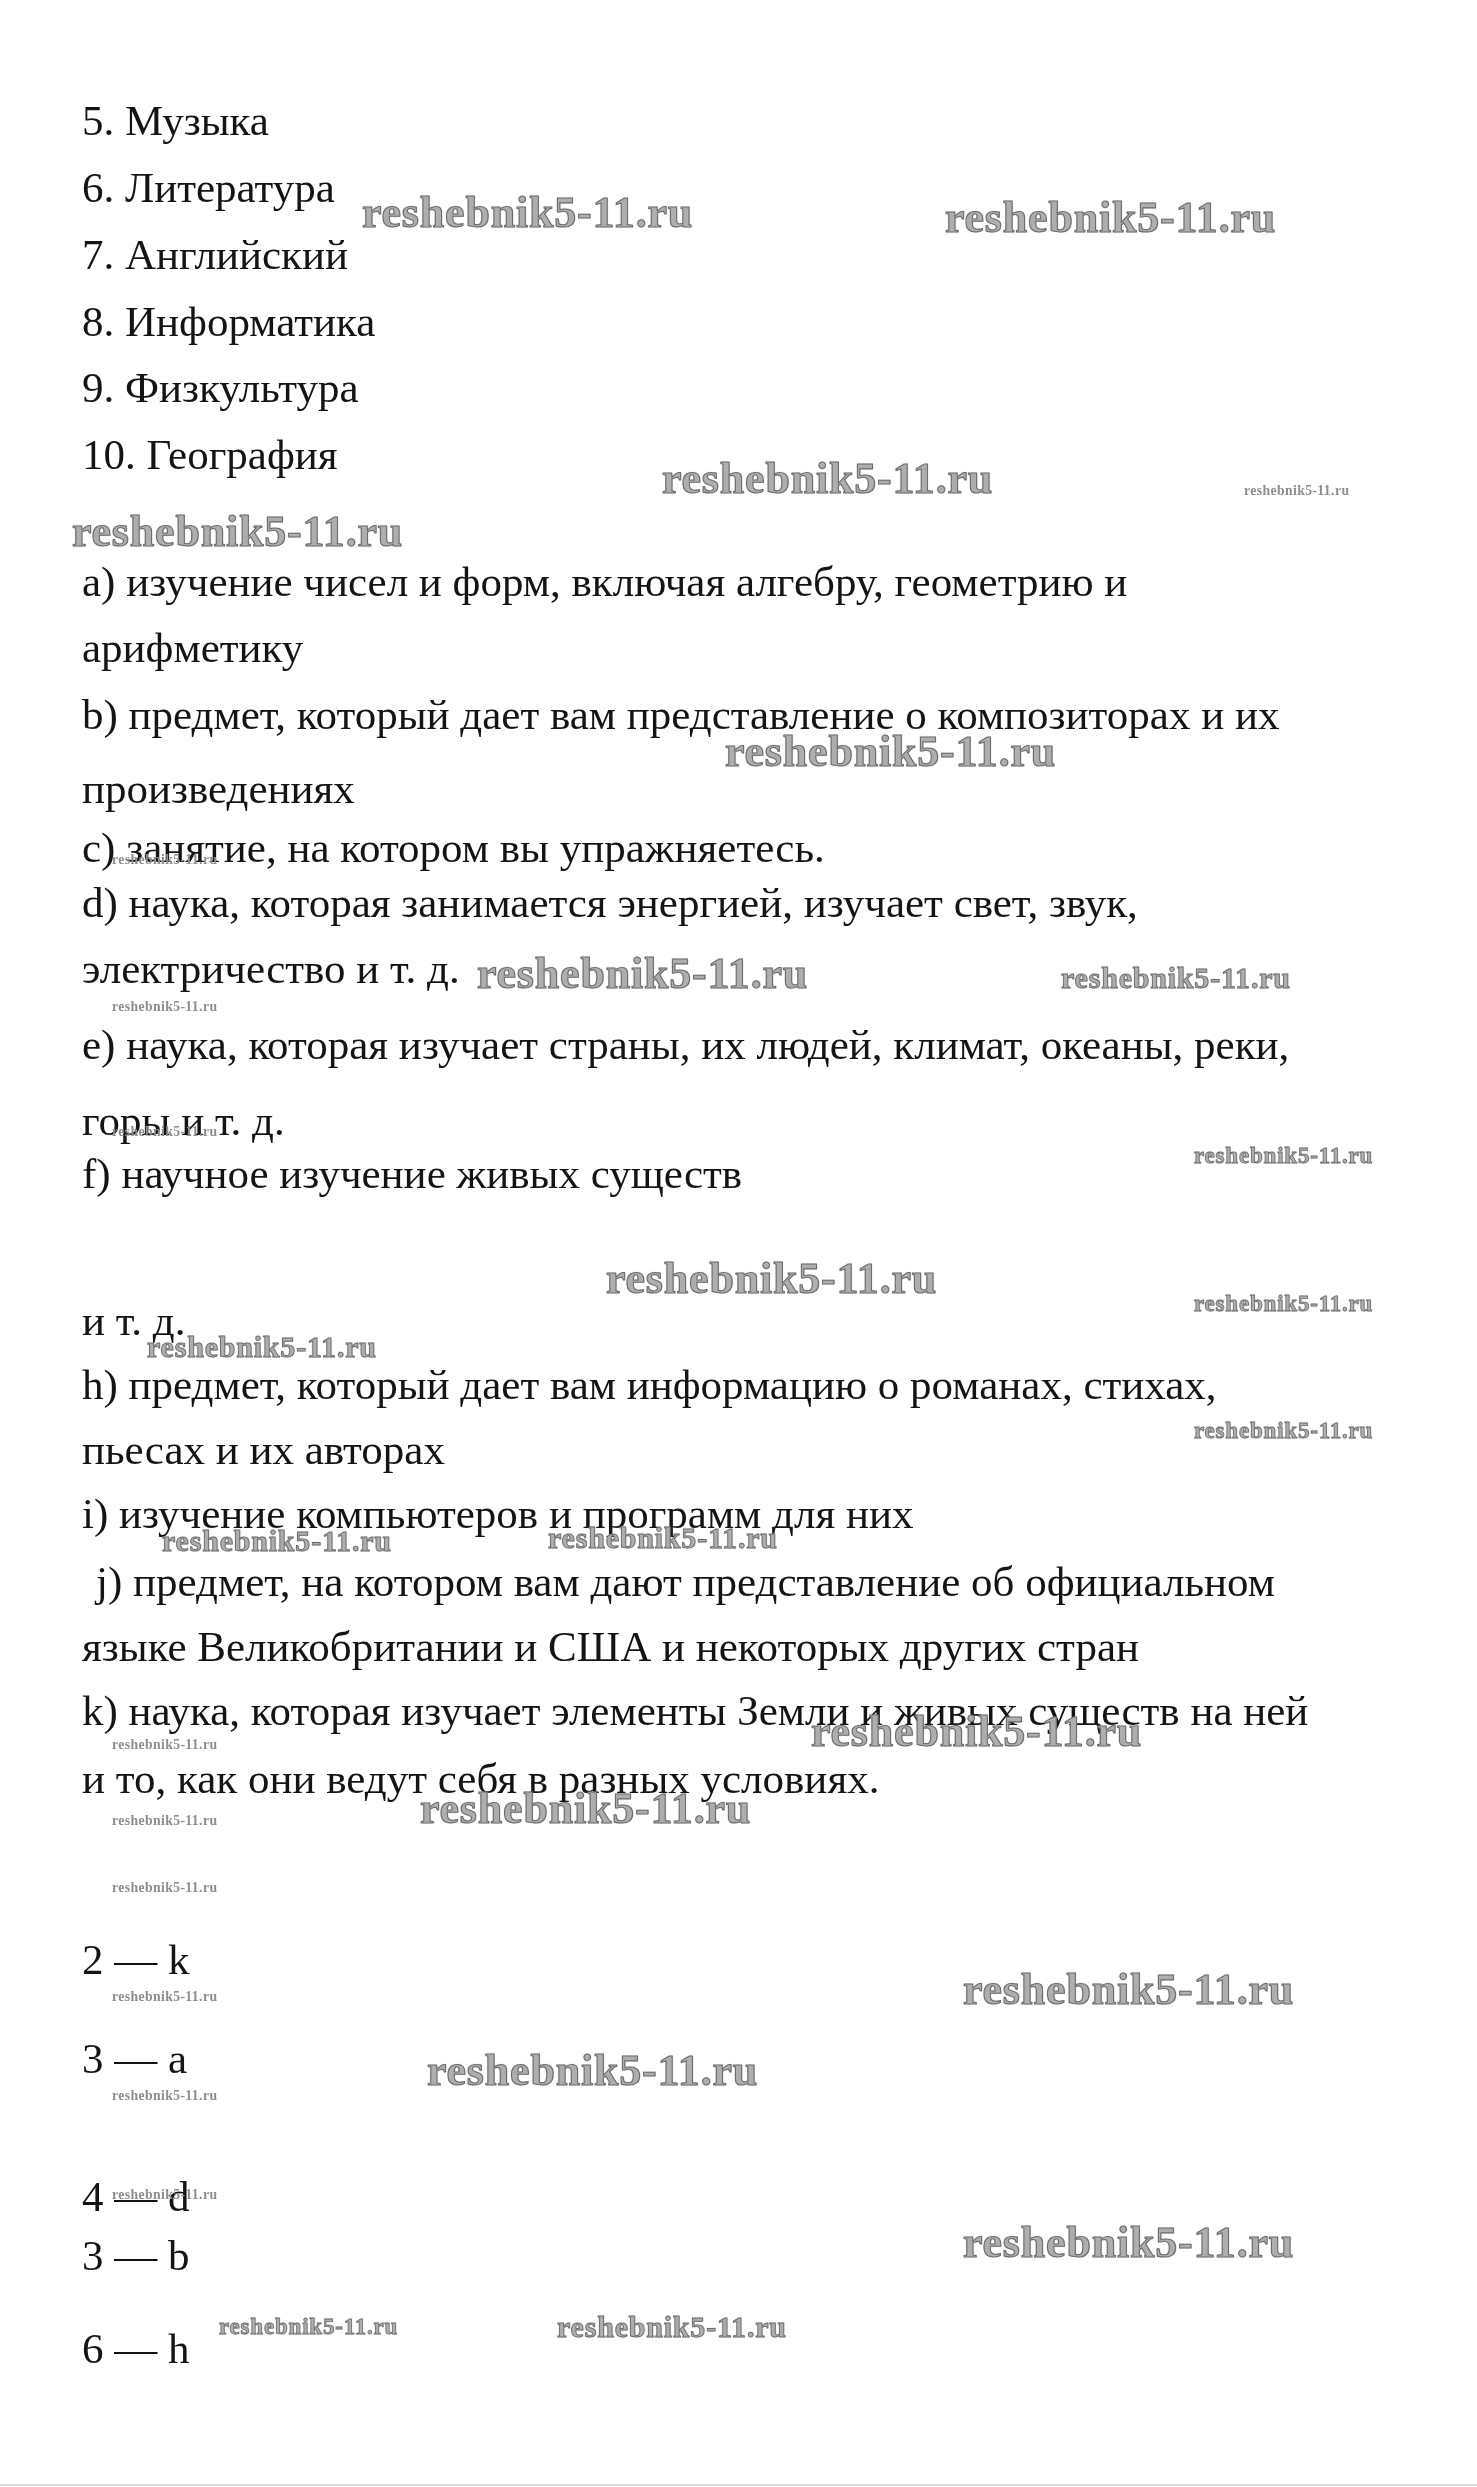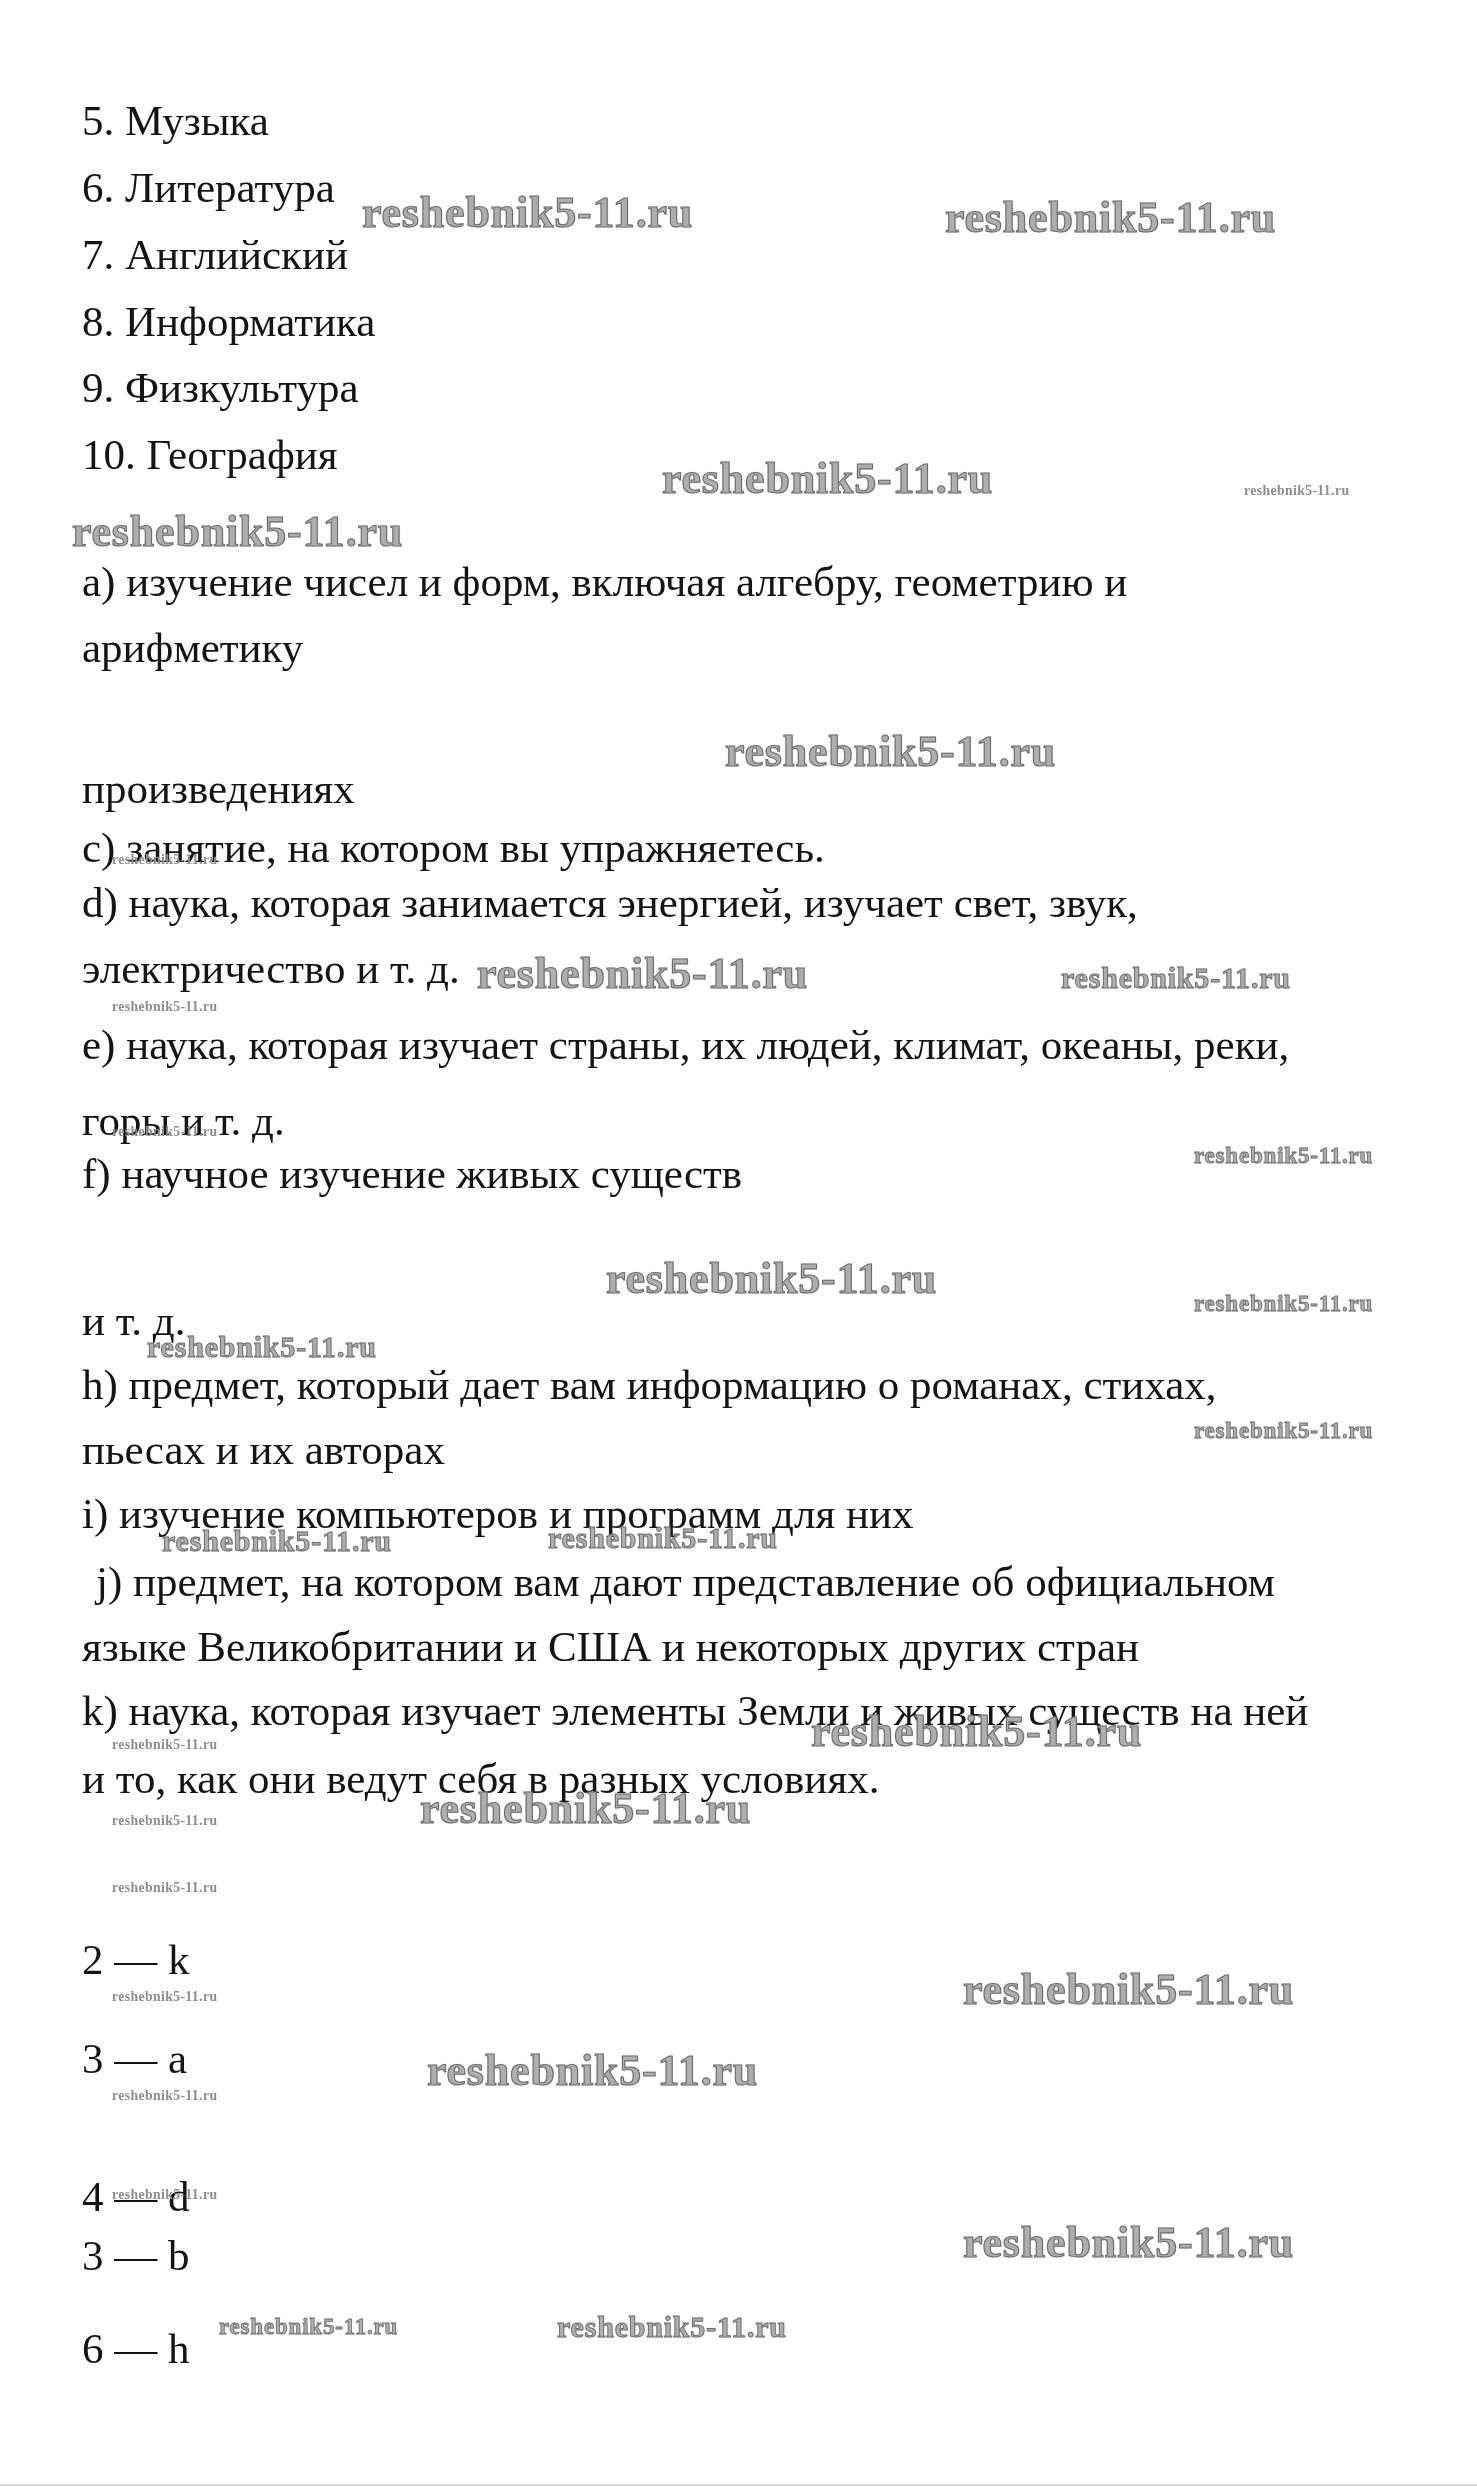--- a/index.html
+++ b/index.html
@@ -41,20 +41,21 @@
 <div id="page">
   <div class="page-edge"></div>
 <div class="line text" style="left: 82px; top: 97px;">5. Музыка</div>
     <div class="line text" style="left: 82px; top: 164px;">6. Литература</div>
     <div class="line text" style="left: 82px; top: 231px;">7. Английский</div>
     <div class="line text" style="left: 82px; top: 298px;">8. Информатика</div>
     <div class="line text" style="left: 82px; top: 364px;">9. Физкультура</div>
     <div class="line text" style="left: 82px; top: 431px;">10. География</div>
     <div class="line text" style="left: 82px; top: 558px;">a) изучение чисел и форм, включая алгебру, геометрию и</div>
     <div class="line text" style="left: 82px; top: 624px;">арифметику</div>
+    <div class="line text" style="left: 82px; top: 691px;">b) предмет, который дает вам представление о композиторах и их</div>
     <div class="line text" style="left: 82px; top: 765px;">произведениях</div>
     <div class="line text" style="left: 82px; top: 824px;">c) занятие, на котором вы упражняетесь.</div>
     <div class="line text" style="left: 82px; top: 879px; text-align: center;">d) наука, которая занимается энергией, изучает свет, звук,</div>
     <div class="line text" style="left: 82px; top: 945px;">электричество и т. д.</div>
     <div class="line text" style="left: 82px; top: 1021px;">e) наука, которая изучает страны, их людей, климат, океаны, реки,</div>
     <div class="line text" style="left: 82px; top: 1097px;">горы и т. д.</div>
     <div class="line text" style="left: 82px; top: 1150px;">f) научное изучение живых существ</div>
     <div class="line text" style="left: 82px; top: 1297px;">и т. д.</div>
     <div class="line text" style="left: 82px; top: 1361px;">h) предмет, который дает вам информацию о романах, стихах,</div>
     <div class="line text" style="left: 82px; top: 1426px;">пьесах и их авторах</div>

